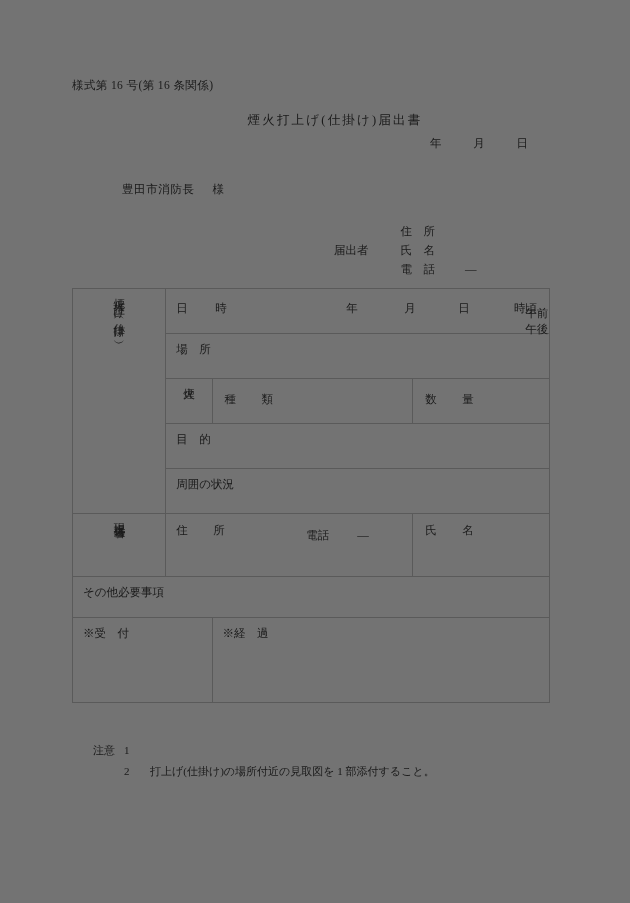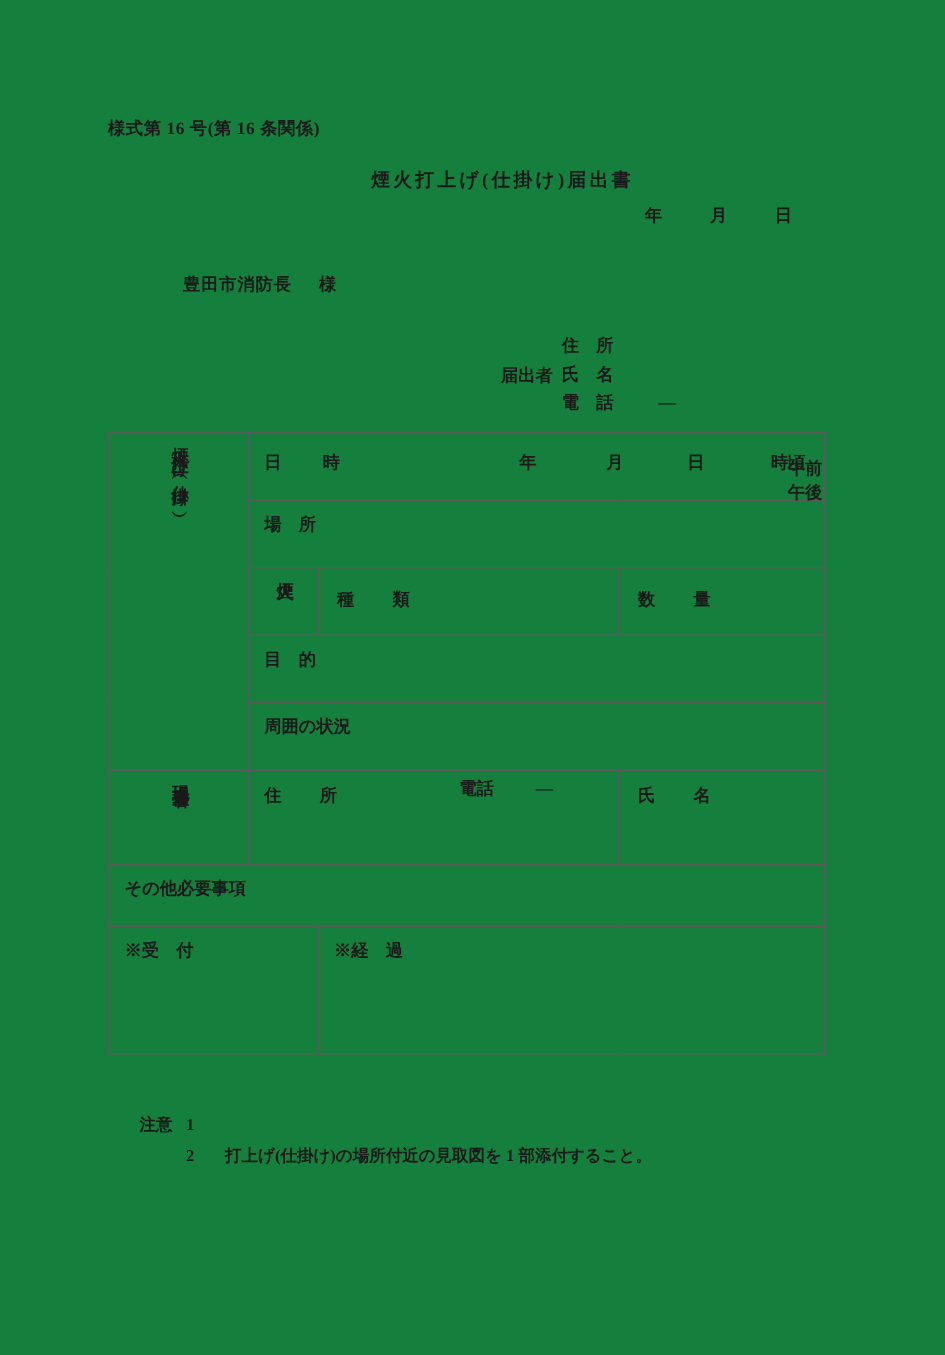--- a/index.html
+++ b/index.html
@@ -11,22 +11,21 @@
     width: 630px;
     height: 903px;
     position: relative;
     font-family: "Liberation Serif", "DejaVu Serif", serif;
     color: #1a1a1a;
     overflow: hidden;
   }
   .page {
     position: absolute;
     inset: 0;
-    background: #15803d;
-    font-weight: bold;
+    background: #737373;
   }
 
   
   .form-no {
     position: absolute;
     left: 72px;
     top: 78px;
     font-size: 11.5px;
     letter-spacing: 0.4px;
     white-space: nowrap;
@@ -66,21 +65,21 @@
   .submitter {
     position: absolute;
     left: 334px;
     top: 222px;
     display: flex;
     align-items: center;
     font-size: 11.5px;
   }
   .submitter-label {
     white-space: nowrap;
-    margin-right: 6px;
+    margin-right: 32px;
   }
   .submitter-fields {
     display: flex;
     flex-direction: column;
     line-height: 19px;
   }
   .submitter-fields > div { white-space: nowrap; }
   .phone-dash { margin-left: 30px; letter-spacing: 0; }
 
   
@@ -160,21 +159,21 @@
     margin-left: 37px;
   }
   .dt-hour { position: absolute; right: 12px; top: 12px; }
 
   .kind-row { position: relative; height: 44px; }
   .kind-label { position: absolute; left: 12px; top: 13px; letter-spacing: 7px; }
   .qty-label { position: absolute; left: 12px; top: 13px; letter-spacing: 7px; }
 
   .mgr-row { position: relative; height: 62px; }
   .mgr-addr { position: absolute; left: 10px; top: 9px; letter-spacing: 7px; }
-  .mgr-tel  { position: absolute; left: 140px; top: 4px; }
+  .mgr-tel  { position: absolute; left: 140px; top: 14px; }
   .mgr-tel .phone-dash { margin-left: 28px; }
   .mgr-name { position: absolute; left: 12px; top: 9px; letter-spacing: 7px; }
 
   .h-place  { height: 44px; }
   .h-purpose{ height: 44px; }
   .h-around { height: 44px; }
   .h-other  { height: 40px; }
   .h-recv   { height: 84px; }
 
   

